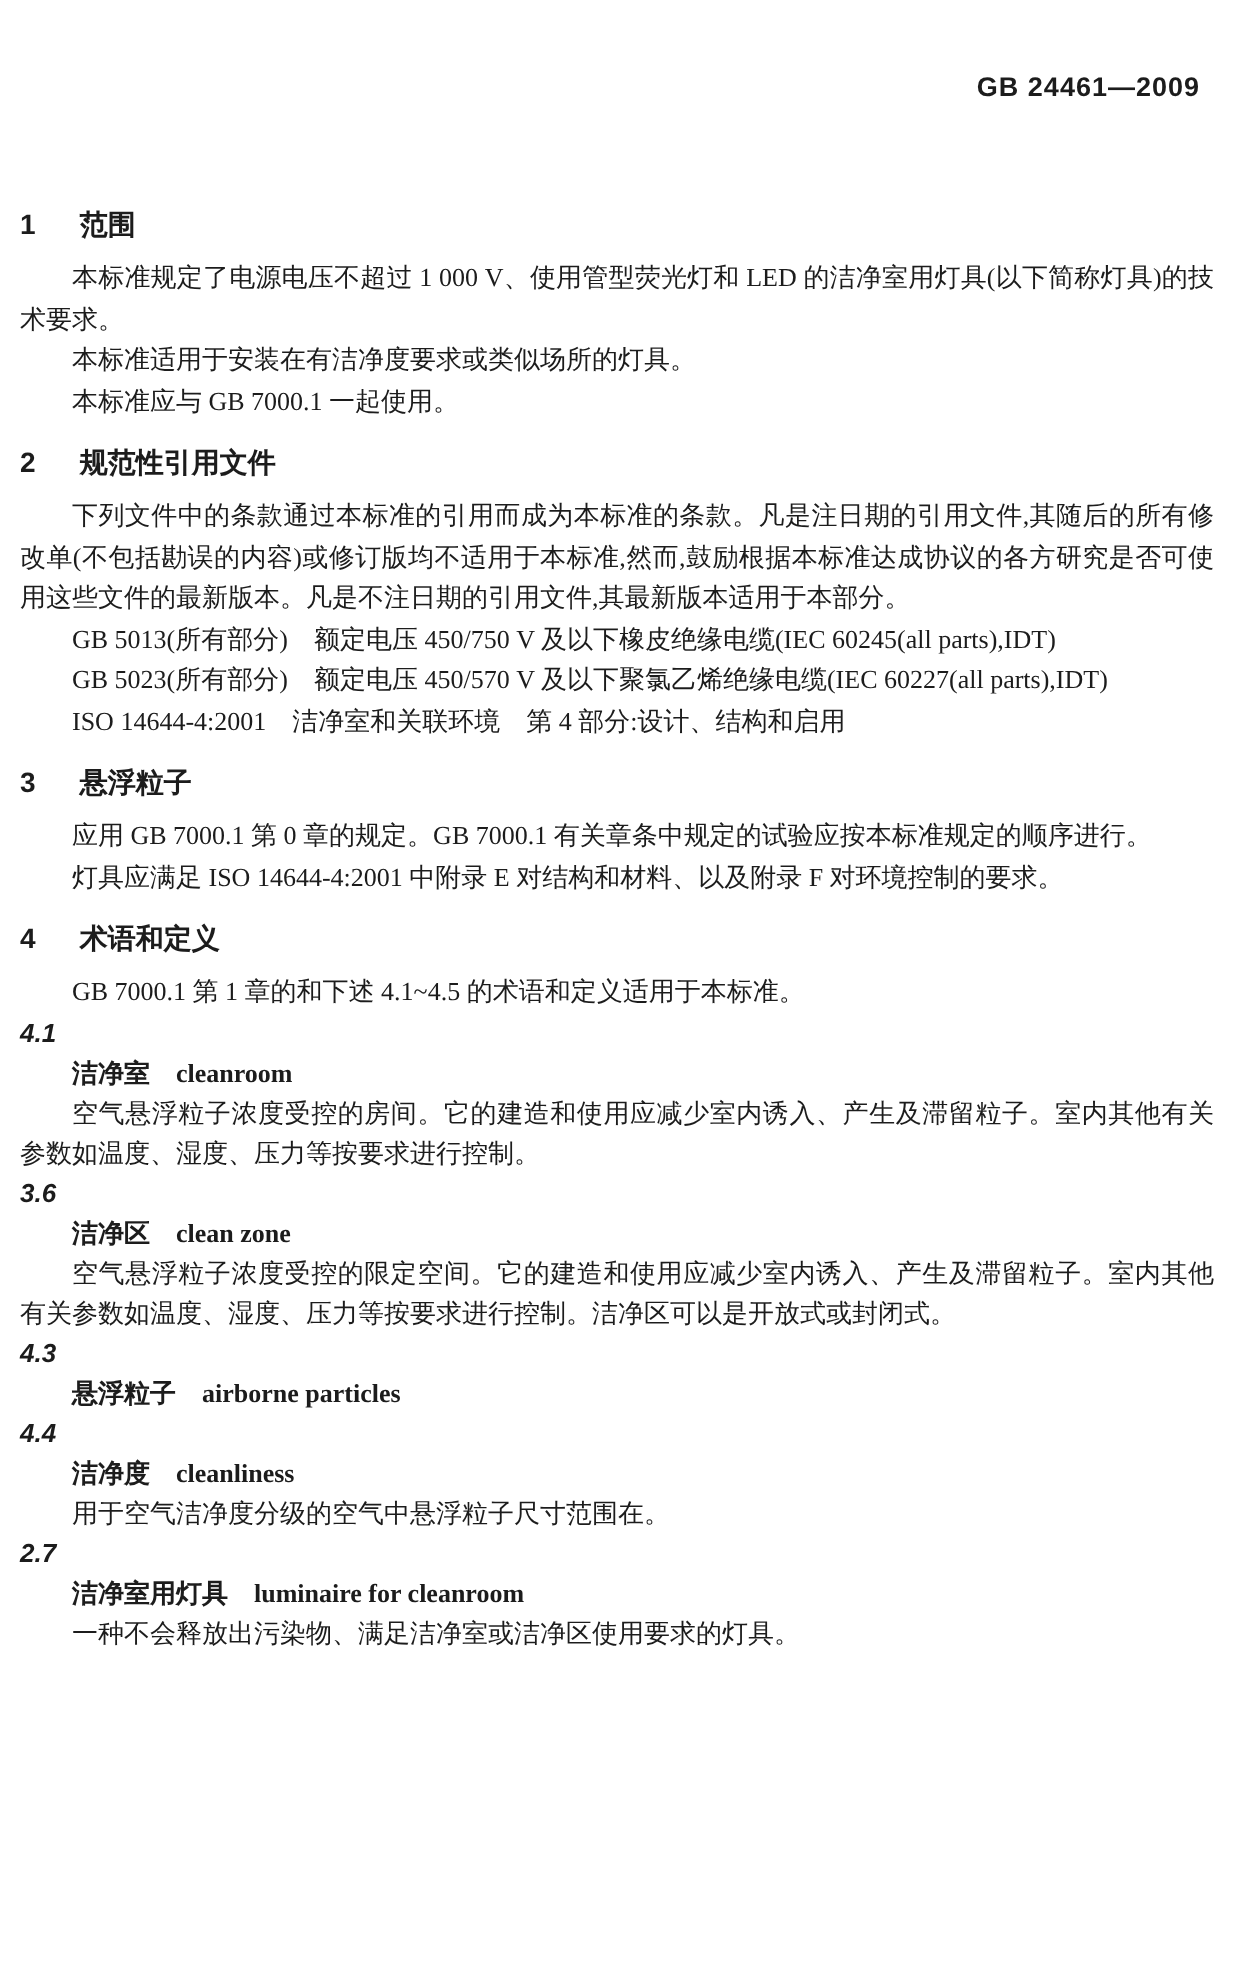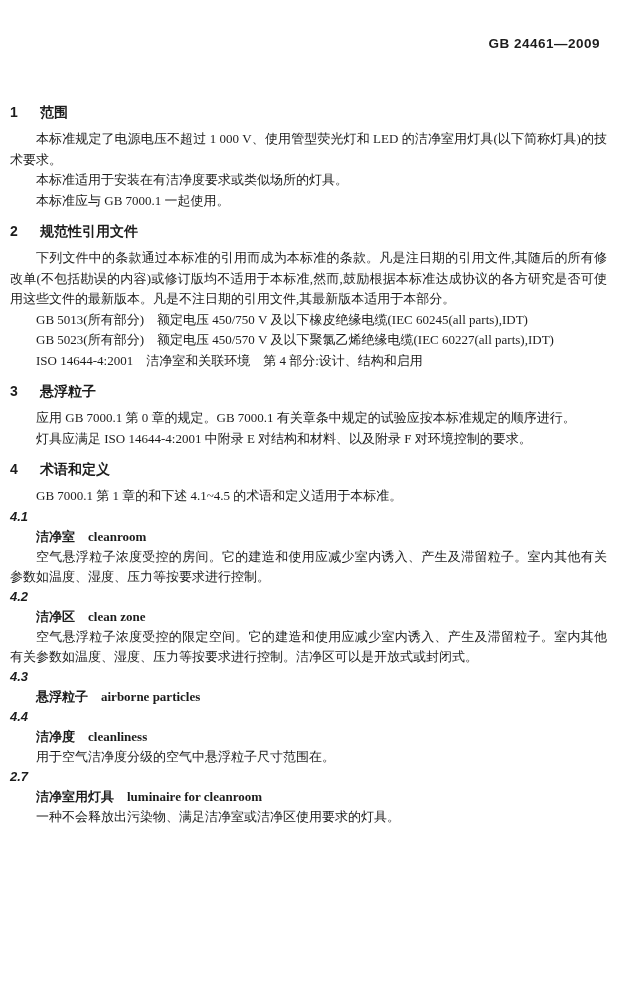--- a/index.html
+++ b/index.html
@@ -103,21 +103,21 @@
 
       <div class="term">
         <div class="term-num">4.1</div>
         <div class="term-name">
           <span class="term-cn">洁净室</span><span class="term-en">cleanroom</span>
         </div>
         <p class="term-def">空气悬浮粒子浓度受控的房间。它的建造和使用应减少室内诱入、产生及滞留粒子。室内其他有关参数如温度、湿度、压力等按要求进行控制。</p>
       </div>
 
       <div class="term">
-        <div class="term-num">4.2</div>
+        <div class="term-num">3.6</div>
         <div class="term-name">
           <span class="term-cn">洁净区</span><span class="term-en">clean zone</span>
         </div>
         <p class="term-def">空气悬浮粒子浓度受控的限定空间。它的建造和使用应减少室内诱入、产生及滞留粒子。室内其他有关参数如温度、湿度、压力等按要求进行控制。洁净区可以是开放式或封闭式。</p>
       </div>
 
       <div class="term">
         <div class="term-num">4.3</div>
         <div class="term-name">
           <span class="term-cn">悬浮粒子</span><span class="term-en">airborne particles</span>

